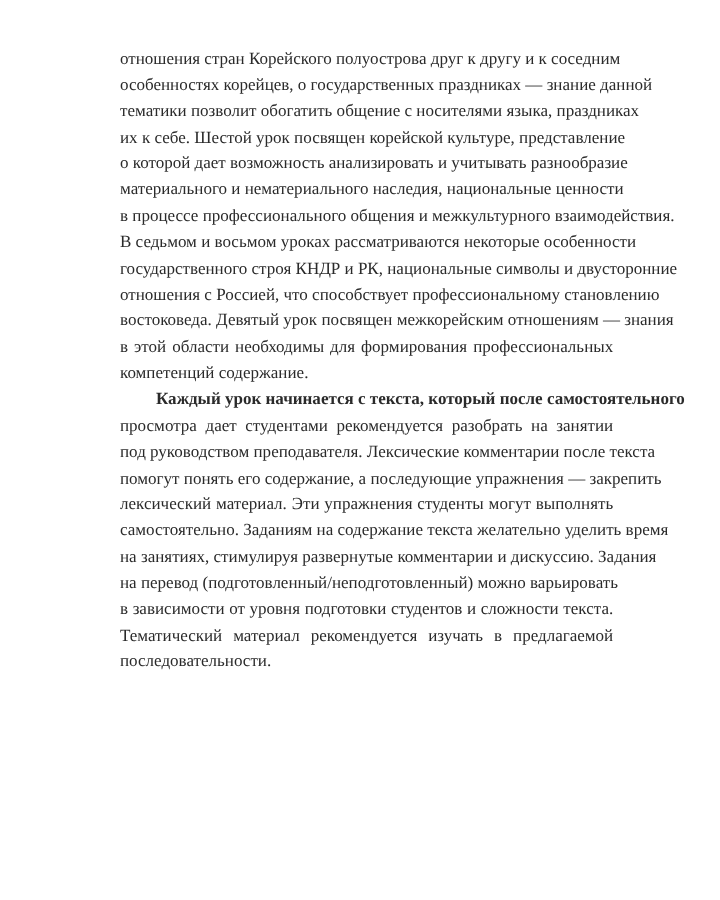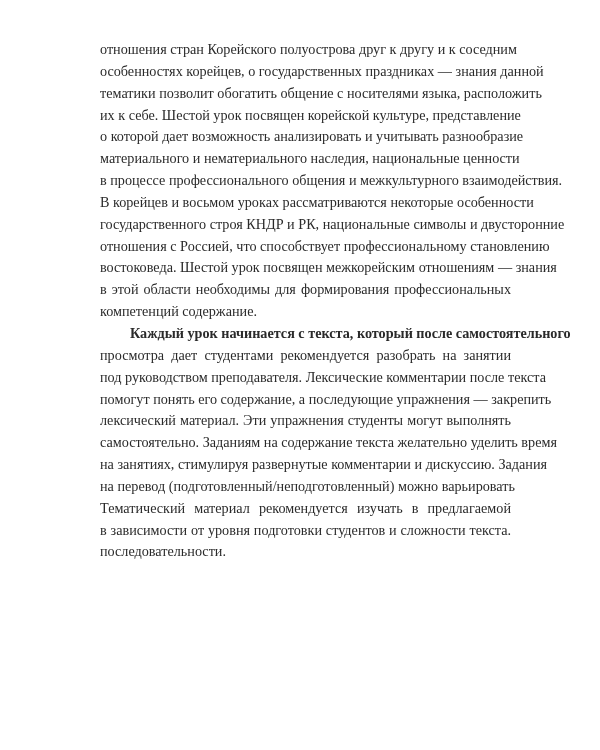--- a/index.html
+++ b/index.html
@@ -29,40 +29,40 @@
   .line.last { text-align-last: left; }
   .line.indent { padding-left: 30px; font-weight: bold; }
 </style>
 </head>
 <body>
 
 <div class="page">
   <div class="text-block">
     <div>
       <span class="line">отношения стран Корейского полуострова друг к другу и к соседним</span>
-      <span class="line">особенностях корейцев, о государственных праздниках — знания данной</span>
-      <span class="line">тематики позволит обогатить общение с носителями языка, расположить</span>
+      <span class="line">особенностях корейцев, о государственных праздниках — знание данной</span>
+      <span class="line">тематики позволит обогатить общение с носителями языка, праздниках</span>
       <span class="line">их к себе. Шестой урок посвящен корейской культуре, представление</span>
       <span class="line">о которой дает возможность анализировать и учитывать разнообразие</span>
       <span class="line">материального и нематериального наследия, национальные ценности</span>
       <span class="line">в процессе профессионального общения и межкультурного взаимодействия.</span>
-      <span class="line">В корейцев и восьмом уроках рассматриваются некоторые особенности</span>
+      <span class="line">В седьмом и восьмом уроках рассматриваются некоторые особенности</span>
       <span class="line">государственного строя КНДР и РК, национальные символы и двусторонние</span>
       <span class="line">отношения с Россией, что способствует профессиональному становлению</span>
-      <span class="line">востоковеда. Шестой урок посвящен межкорейским отношениям — знания</span>
+      <span class="line">востоковеда. Девятый урок посвящен межкорейским отношениям — знания</span>
       <span class="line">в этой области необходимы для формирования профессиональных</span>
       <span class="line last">компетенций содержание.</span>
     </div>
     <div>
       <span class="line indent">Каждый урок начинается с текста, который после самостоятельного</span>
       <span class="line">просмотра дает студентами рекомендуется разобрать на занятии</span>
       <span class="line">под руководством преподавателя. Лексические комментарии после текста</span>
       <span class="line">помогут понять его содержание, а последующие упражнения — закрепить</span>
       <span class="line">лексический материал. Эти упражнения студенты могут выполнять</span>
       <span class="line">самостоятельно. Заданиям на содержание текста желательно уделить время</span>
       <span class="line">на занятиях, стимулируя развернутые комментарии и дискуссию. Задания</span>
       <span class="line">на перевод (подготовленный/неподготовленный) можно варьировать</span>
+      <span class="line">в зависимости от уровня подготовки студентов и сложности текста.</span>
       <span class="line">Тематический материал рекомендуется изучать в предлагаемой</span>
-      <span class="line">в зависимости от уровня подготовки студентов и сложности текста.</span>
       <span class="line last">последовательности.</span>
     </div>
   </div>
 </div>
 
 </body></html>

